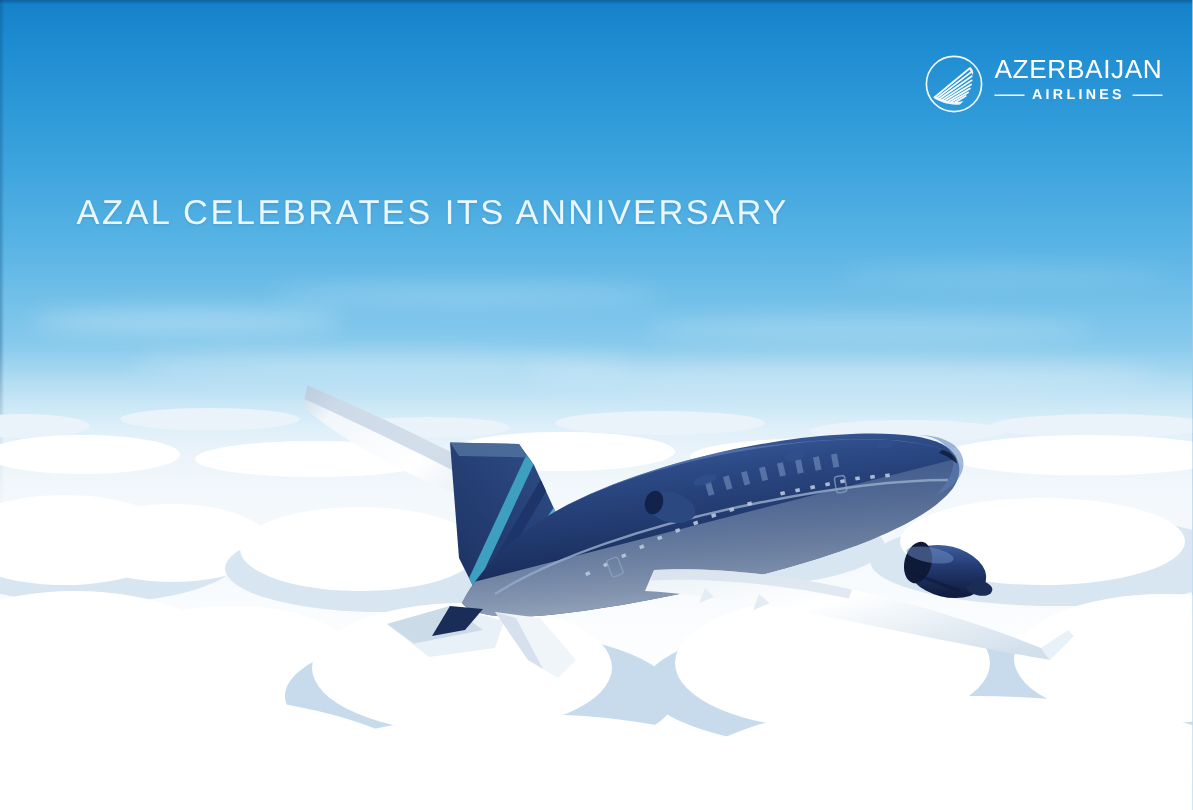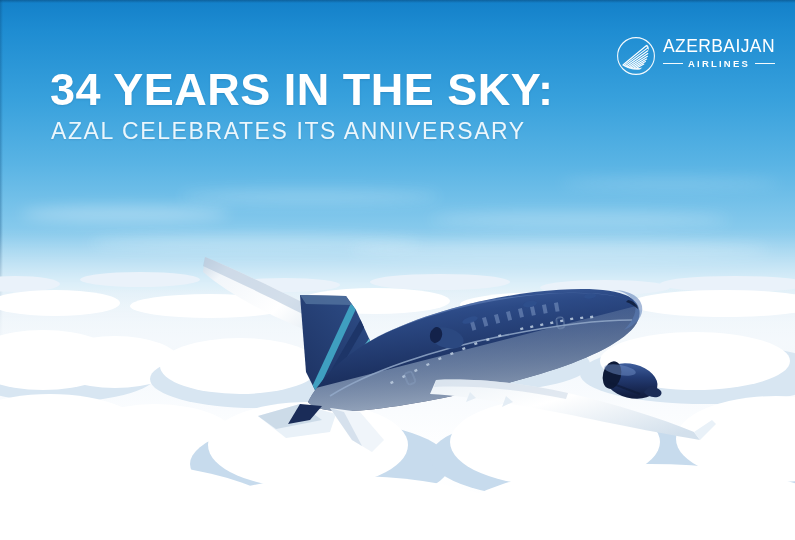--- a/index.html
+++ b/index.html
@@ -116,21 +116,21 @@
     font-size: 45px;
     line-height: 48px;
     letter-spacing: 0.5px;
     color: #ffffff;
     text-shadow: 0 1px 2px rgba(12,70,115,.18);
     white-space: nowrap;
   }
   .subheadline {
     position: absolute;
     left: 51px;
-    top: 118px;
+    top: 128px;
     margin: 0;
     font-family: "Liberation Sans", sans-serif;
     font-weight: normal;
     font-size: 23px;
     line-height: 26px;
     letter-spacing: 1.6px;
     color: #f2fafe;
     opacity: .96;
     text-shadow: 0 1px 2px rgba(12,70,115,.16);
     white-space: nowrap;
@@ -443,21 +443,20 @@
     </g>
 
     <g>
       <path d="M330,408 L352,440 L372,452 L384,440 L360,412 Z" fill="#f0f5fa"></path>
       <path d="M330,408 L352,440 L362,446 L344,412 Z" fill="#cbd9e7" opacity="0.7"></path>
     </g>
 
     <path d="M300,404 L288,424 L310,420 L322,406 Z" fill="#1a2c58"></path>
   </svg>
 
-  <h1 class="headline">34 YEARS IN THE SKY:</h1>
 
   <p class="subheadline">AZAL CELEBRATES ITS ANNIVERSARY</p>
 
   <div class="logo">
     <svg class="logo-mark" viewBox="0 0 40 40" xmlns="http://www.w3.org/2000/svg">
       <circle cx="20" cy="20" r="18.4" fill="none" stroke="#ffffff" stroke-width="1.1" opacity="0.95"></circle>
 
       <g stroke="#ffffff" stroke-width="1.15" fill="none" stroke-linecap="round">
         <path d="M7.5,28.5 L30.5,9.5"></path>
         <path d="M8.6,29.4 L31.4,12.1"></path>

